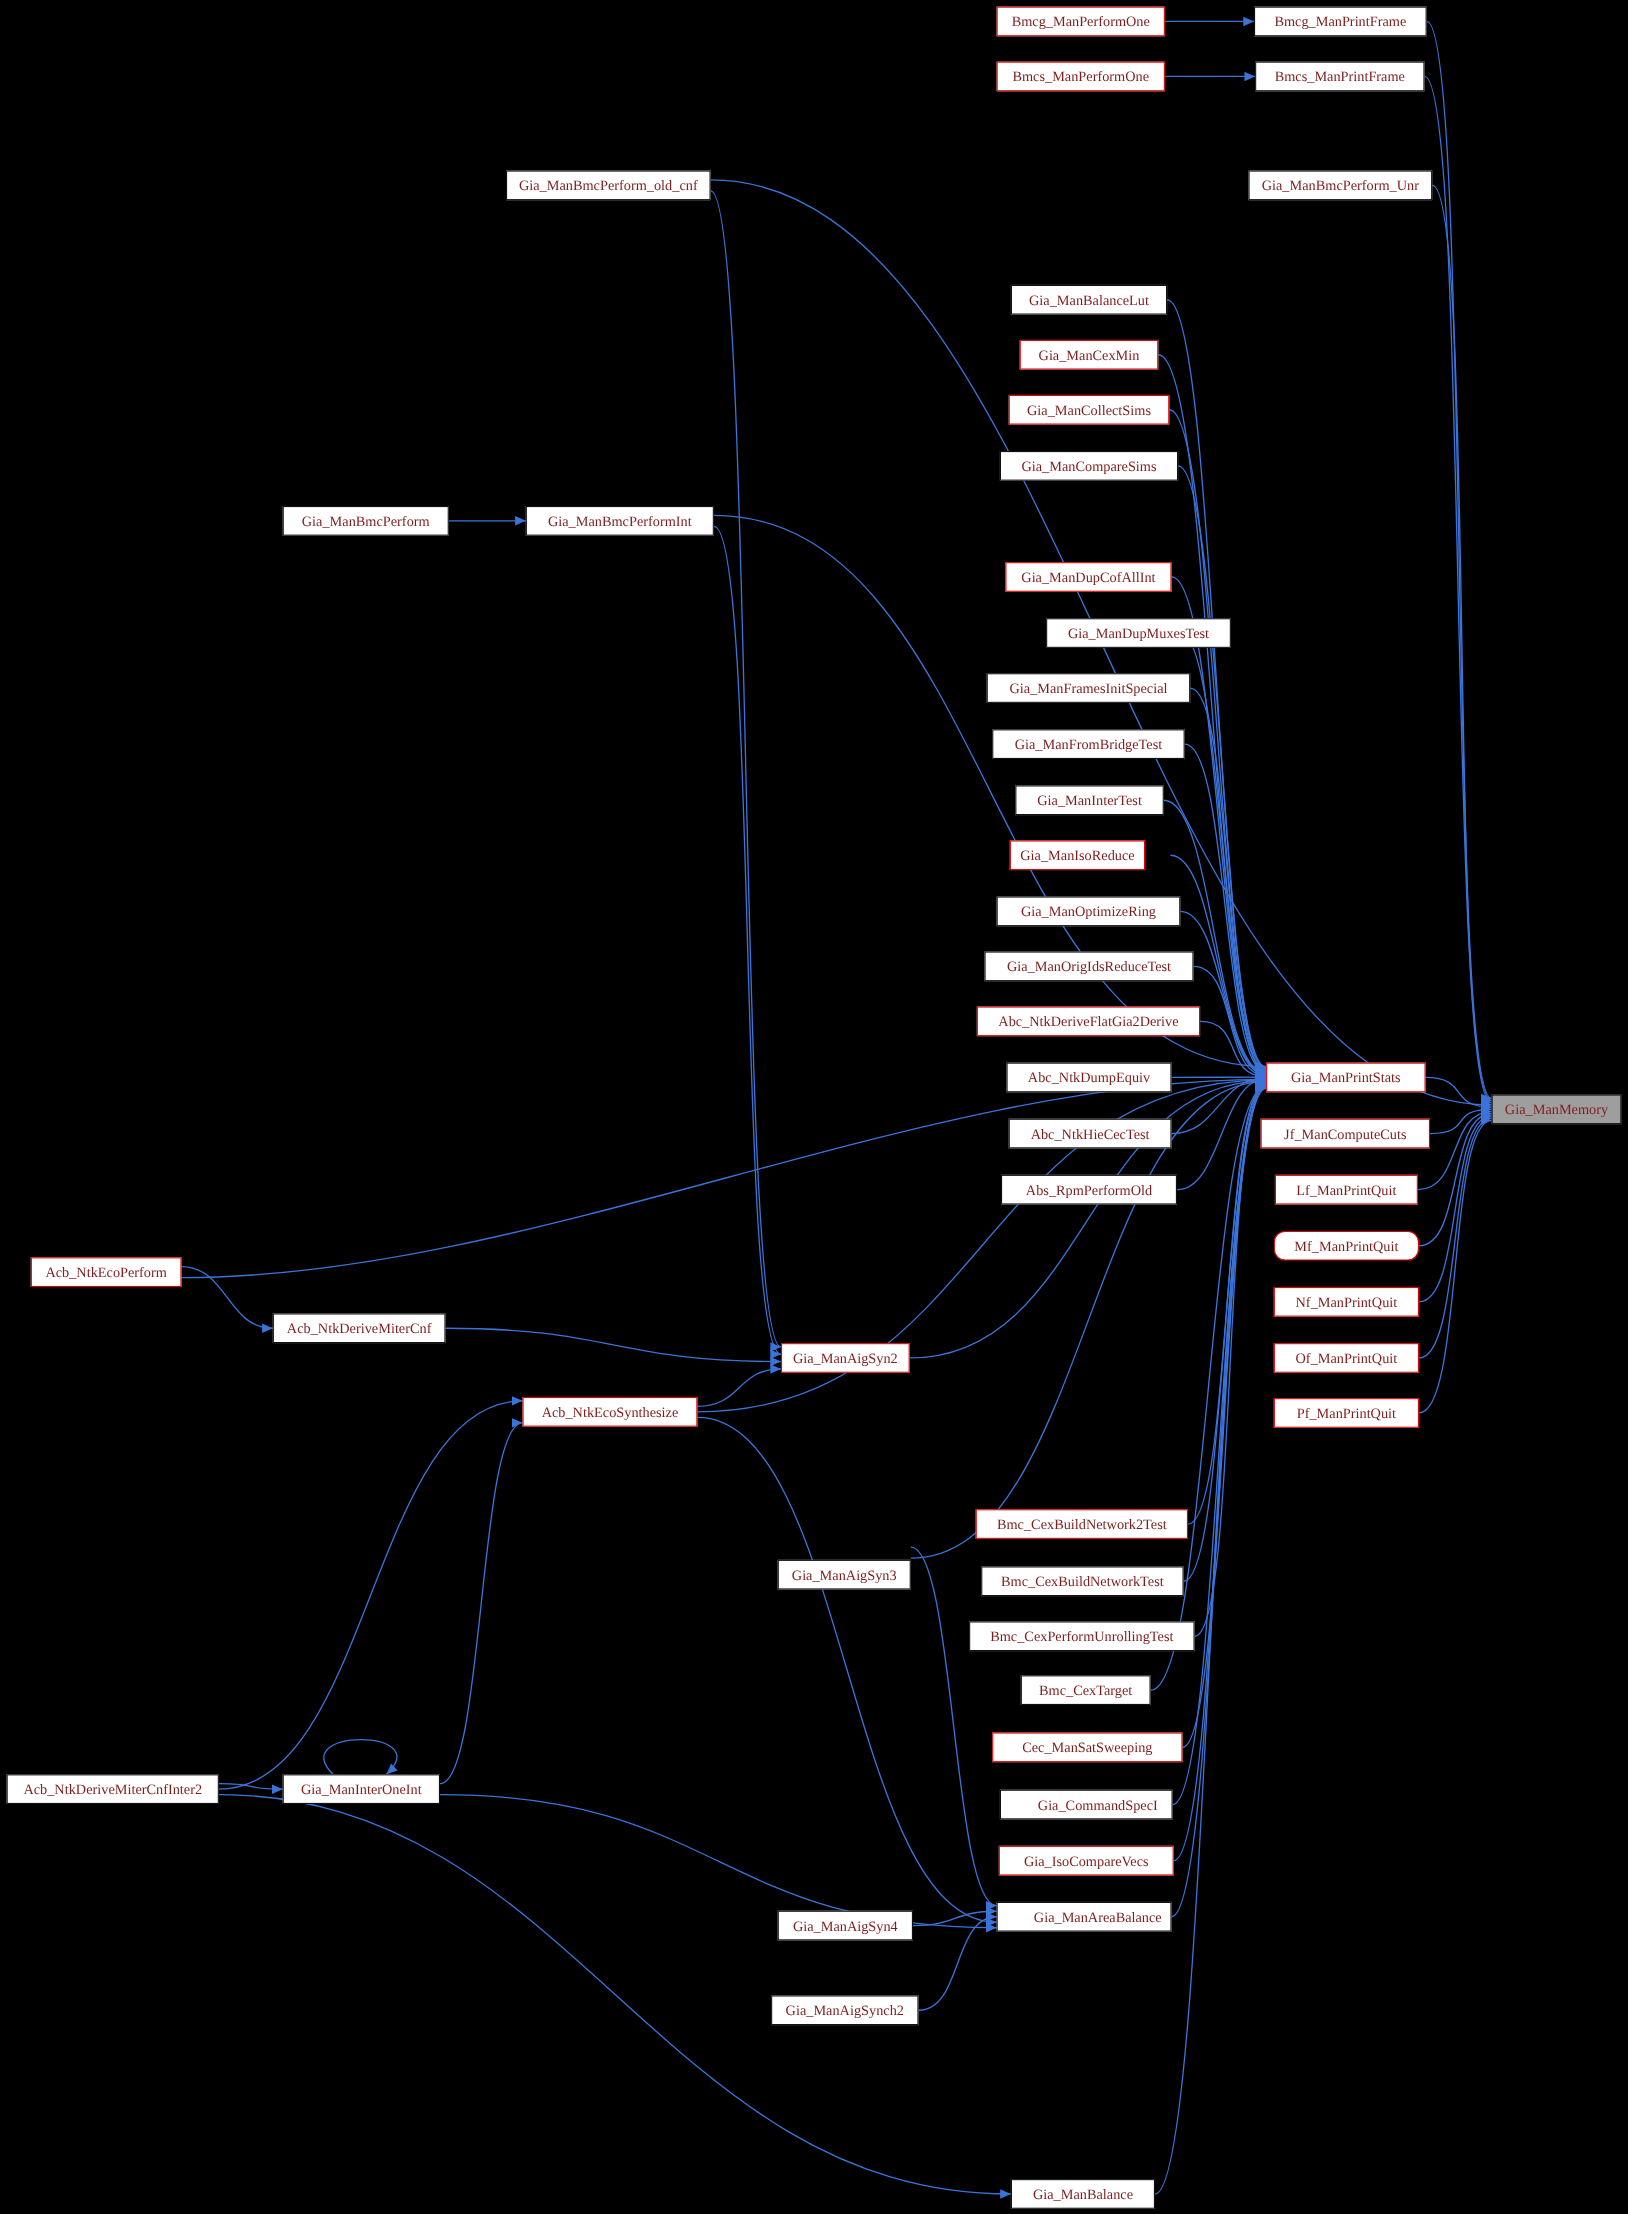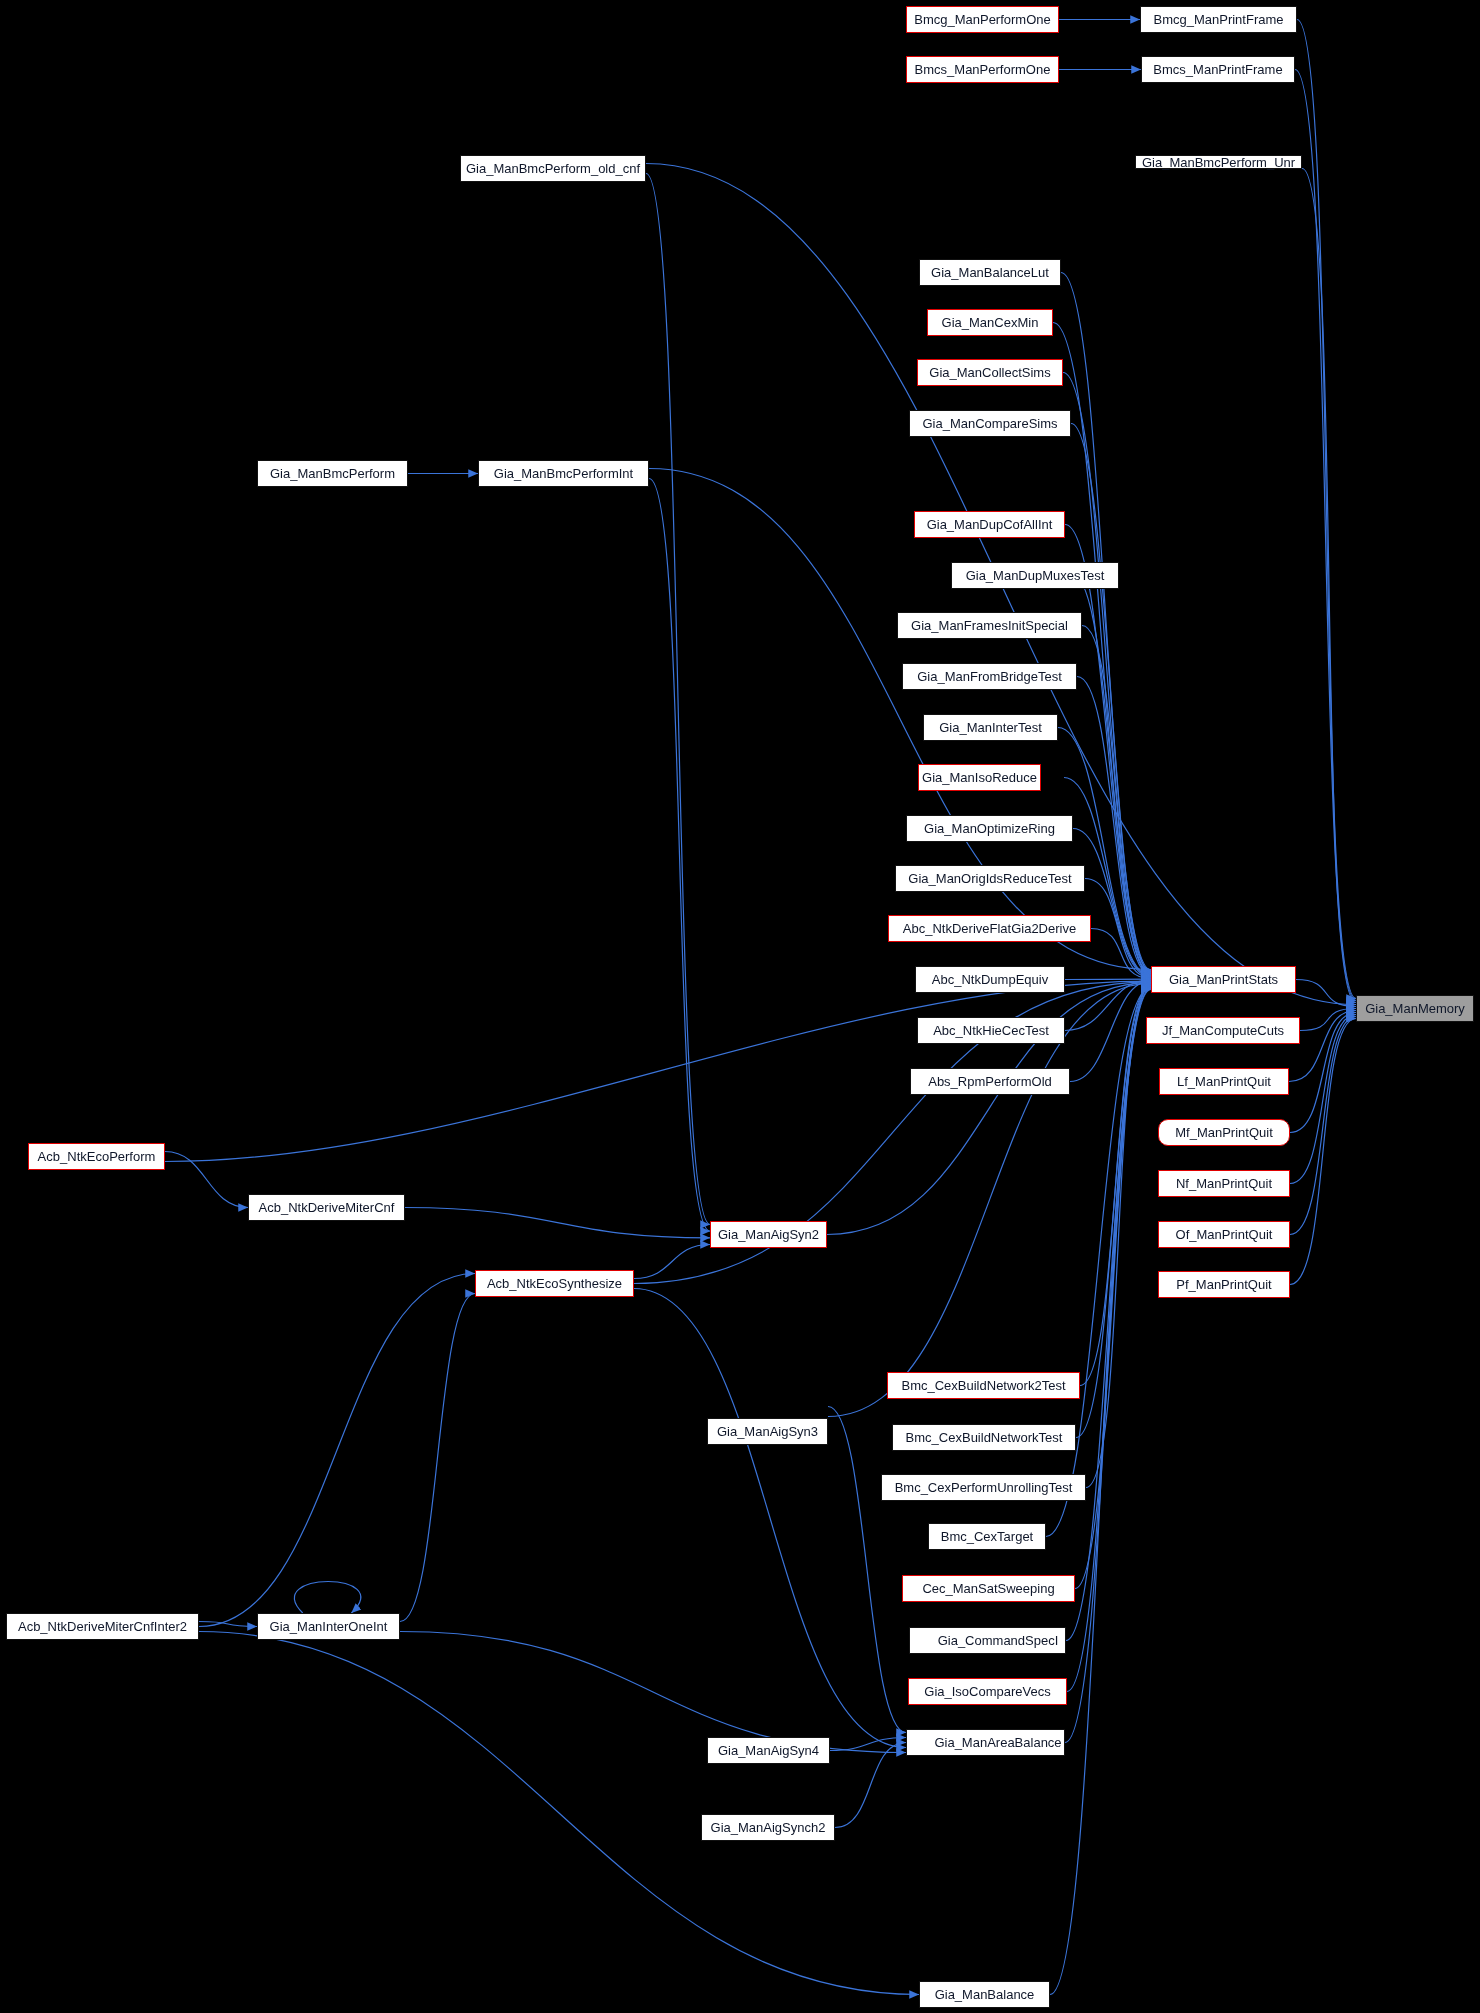--- a/index.html
+++ b/index.html
@@ -1,21 +1,21 @@
 <!DOCTYPE html>
 <html style="--red: #e00000; --cur: #9e9e9e;"><head>
 <meta charset="utf-8">
 <style>
   html,body{margin:0;padding:0;background:#000;}
   #canvas{position:relative;width:1480px;height:2013px;background:#000;
           font-family:"Liberation Sans","DejaVu Sans",sans-serif;overflow:hidden;}
   #edges{position:absolute;left:0;top:0;}
   .node{position:absolute;box-sizing:border-box;display:flex;align-items:center;justify-content:center;
-        font-size:13px;line-height:1;color:#0f172a;background:#fff;border:1px solid #111;
-        white-space:nowrap;padding:0 3px;cursor:pointer;}
+        font-size:13px;line-height:1;color:#7f1d1d;background:#fff;border:1px solid #111;
+        white-space:nowrap;padding:0 3px;cursor:pointer;font-family:Liberation Serif, serif;}
   .node.red{border-color:var(--red,#e00000);}
   .node.current{background:var(--cur,#9e9e9e);border-color:#111;}
 </style>
 </head>
 <body>
 
 <div id="canvas">
   <svg id="edges" width="1480" height="2013" viewBox="0 0 1480 2013">
       <defs>
         <marker id="arw" viewBox="0 0 10 10" refX="9" refY="5" markerWidth="9" markerHeight="9" orient="auto-start-reverse">
@@ -81,21 +81,21 @@
       <path d="M634,1288.5 C770,1288.5 770,1747.5 906,1747.5" fill="none" stroke="#3b74d9" stroke-width="1.2" marker-end="url(#arw)"></path>
       <path d="M199,1631.5 C519,1631.5 599,1994.5 919,1994.5" fill="none" stroke="#3b74d9" stroke-width="1.2" marker-end="url(#arw)"></path>
       <path d="M400,1631.5 C653,1631.5 653,1752.5 906,1752.5" fill="none" stroke="#3b74d9" stroke-width="1.2" marker-end="url(#arw)"></path>
     </svg>
   <div id="nodes">
       <div class="node red" style="left: 906px; top: 6px; width: 153px; height: 27px;">Bmcg_ManPerformOne</div>
       <div class="node plain" style="left: 1140px; top: 6px; width: 157px; height: 27px;">Bmcg_ManPrintFrame</div>
       <div class="node red" style="left: 906px; top: 56px; width: 153px; height: 27px;">Bmcs_ManPerformOne</div>
       <div class="node plain" style="left: 1141px; top: 56px; width: 154px; height: 27px;">Bmcs_ManPrintFrame</div>
       <div class="node plain" style="left: 460px; top: 155px; width: 186px; height: 27px;">Gia_ManBmcPerform_old_cnf</div>
-      <div class="node plain" style="left: 1135px; top: 155px; width: 167px; height: 14px;">Gia_ManBmcPerform_Unr</div>
+      <div class="node plain" style="left: 1135px; top: 155px; width: 167px; height: 27px;">Gia_ManBmcPerform_Unr</div>
       <div class="node plain" style="left: 919px; top: 259px; width: 142px; height: 27px;">Gia_ManBalanceLut</div>
       <div class="node red" style="left: 927px; top: 309px; width: 126px; height: 27px;">Gia_ManCexMin</div>
       <div class="node red" style="left: 917px; top: 359px; width: 146px; height: 27px;">Gia_ManCollectSims</div>
       <div class="node plain" style="left: 909px; top: 410px; width: 162px; height: 27px;">Gia_ManCompareSims</div>
       <div class="node plain" style="left: 257px; top: 460px; width: 151px; height: 27px;">Gia_ManBmcPerform</div>
       <div class="node plain" style="left: 478px; top: 460px; width: 171px; height: 27px;">Gia_ManBmcPerformInt</div>
       <div class="node red" style="left: 914px; top: 511px; width: 151px; height: 27px;">Gia_ManDupCofAllInt</div>
       <div class="node plain" style="left: 905px; top: 562px; width: 168px; height: 27px; margin-left: 46px;">Gia_ManDupMuxesTest</div>
       <div class="node plain" style="left: 897px; top: 612px; width: 185px; height: 27px;">Gia_ManFramesInitSpecial</div>
       <div class="node plain" style="left: 902px; top: 663px; width: 175px; height: 27px;">Gia_ManFromBridgeTest</div>

